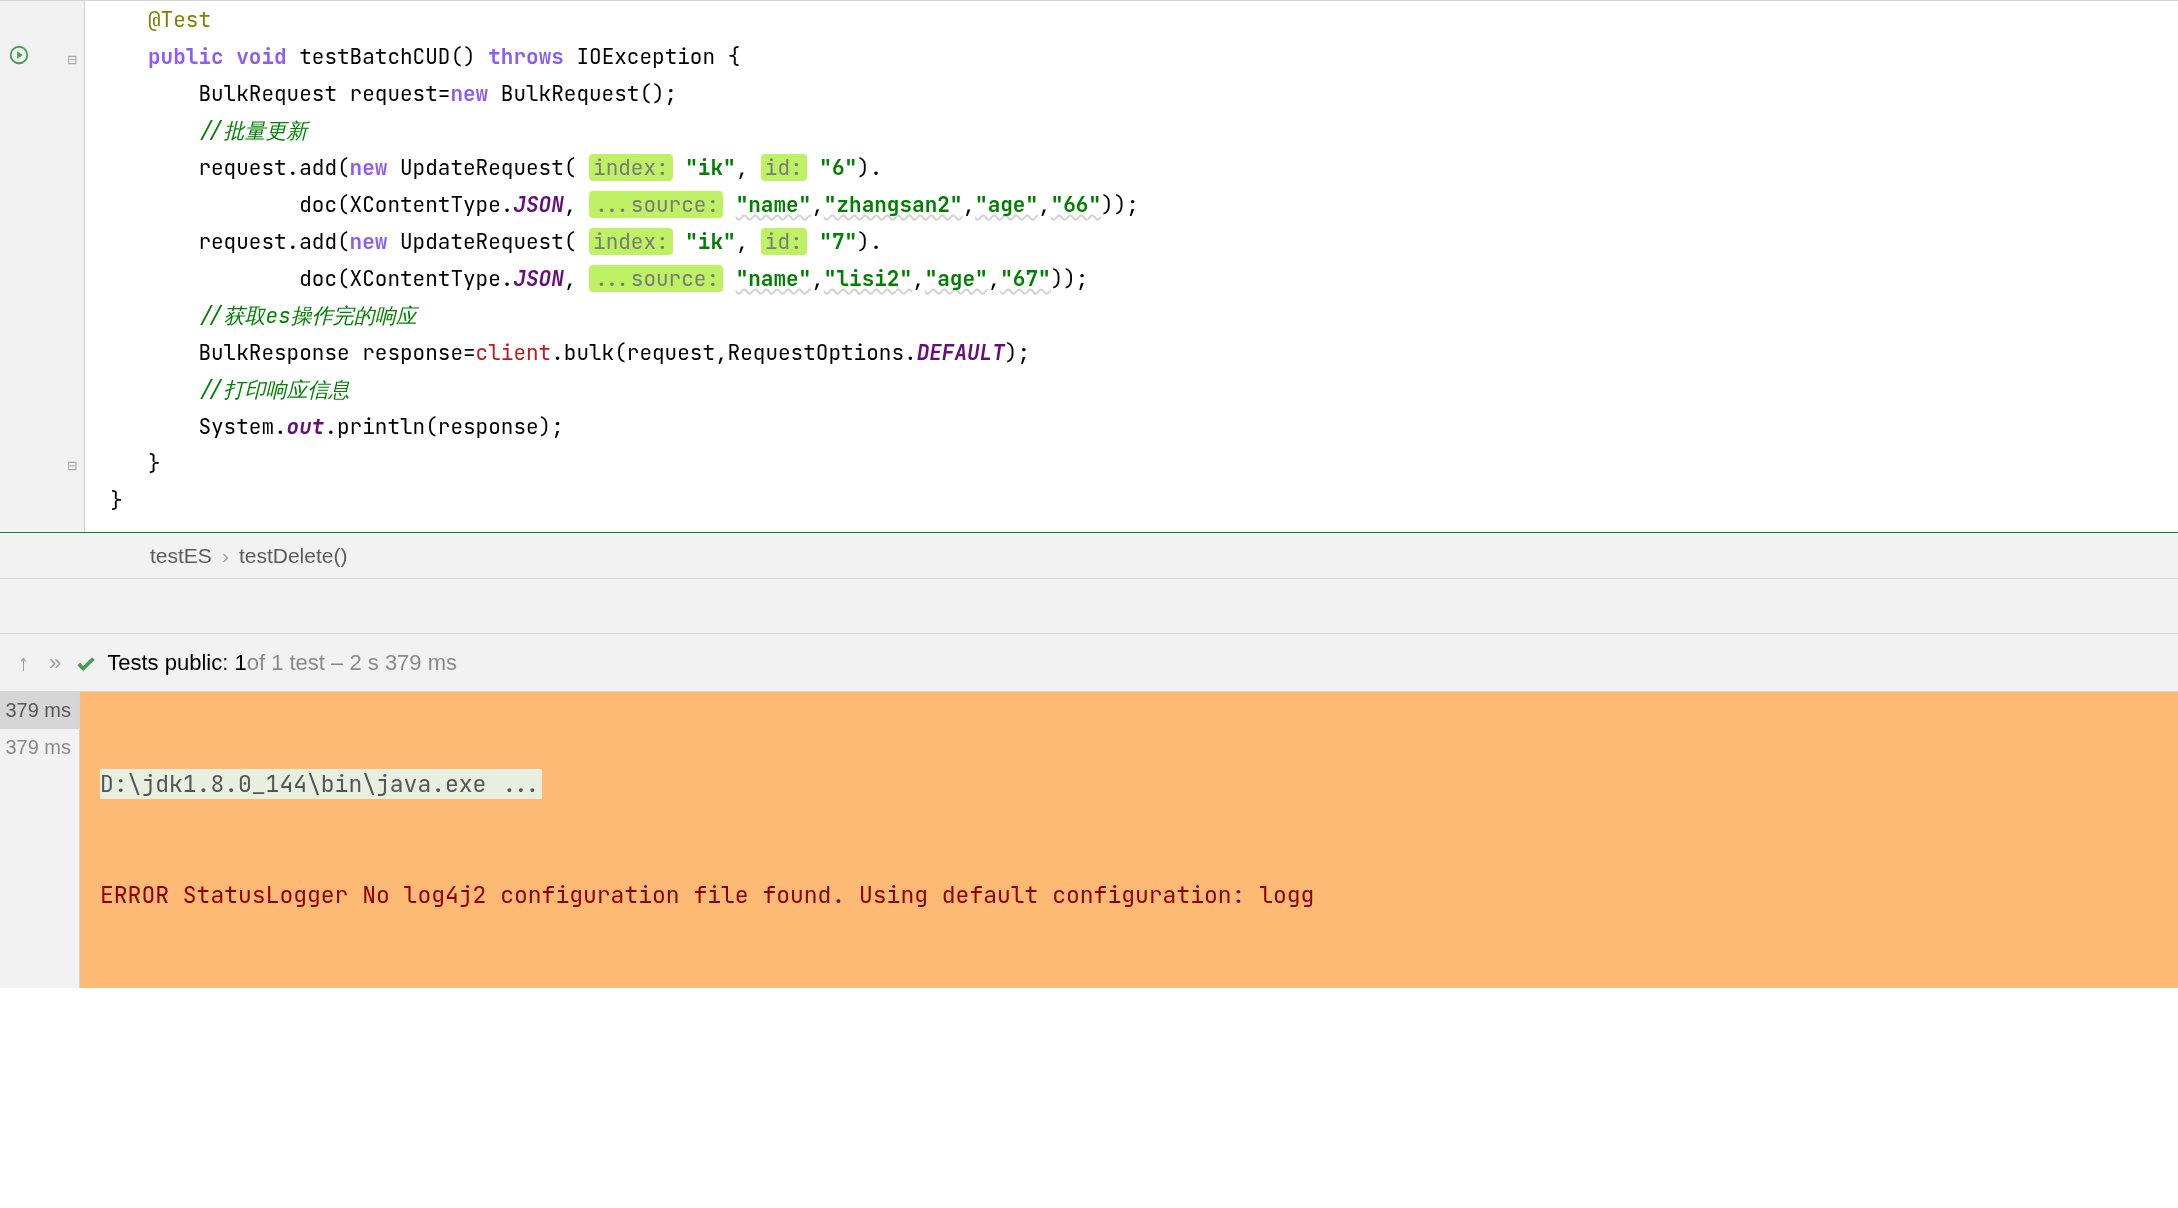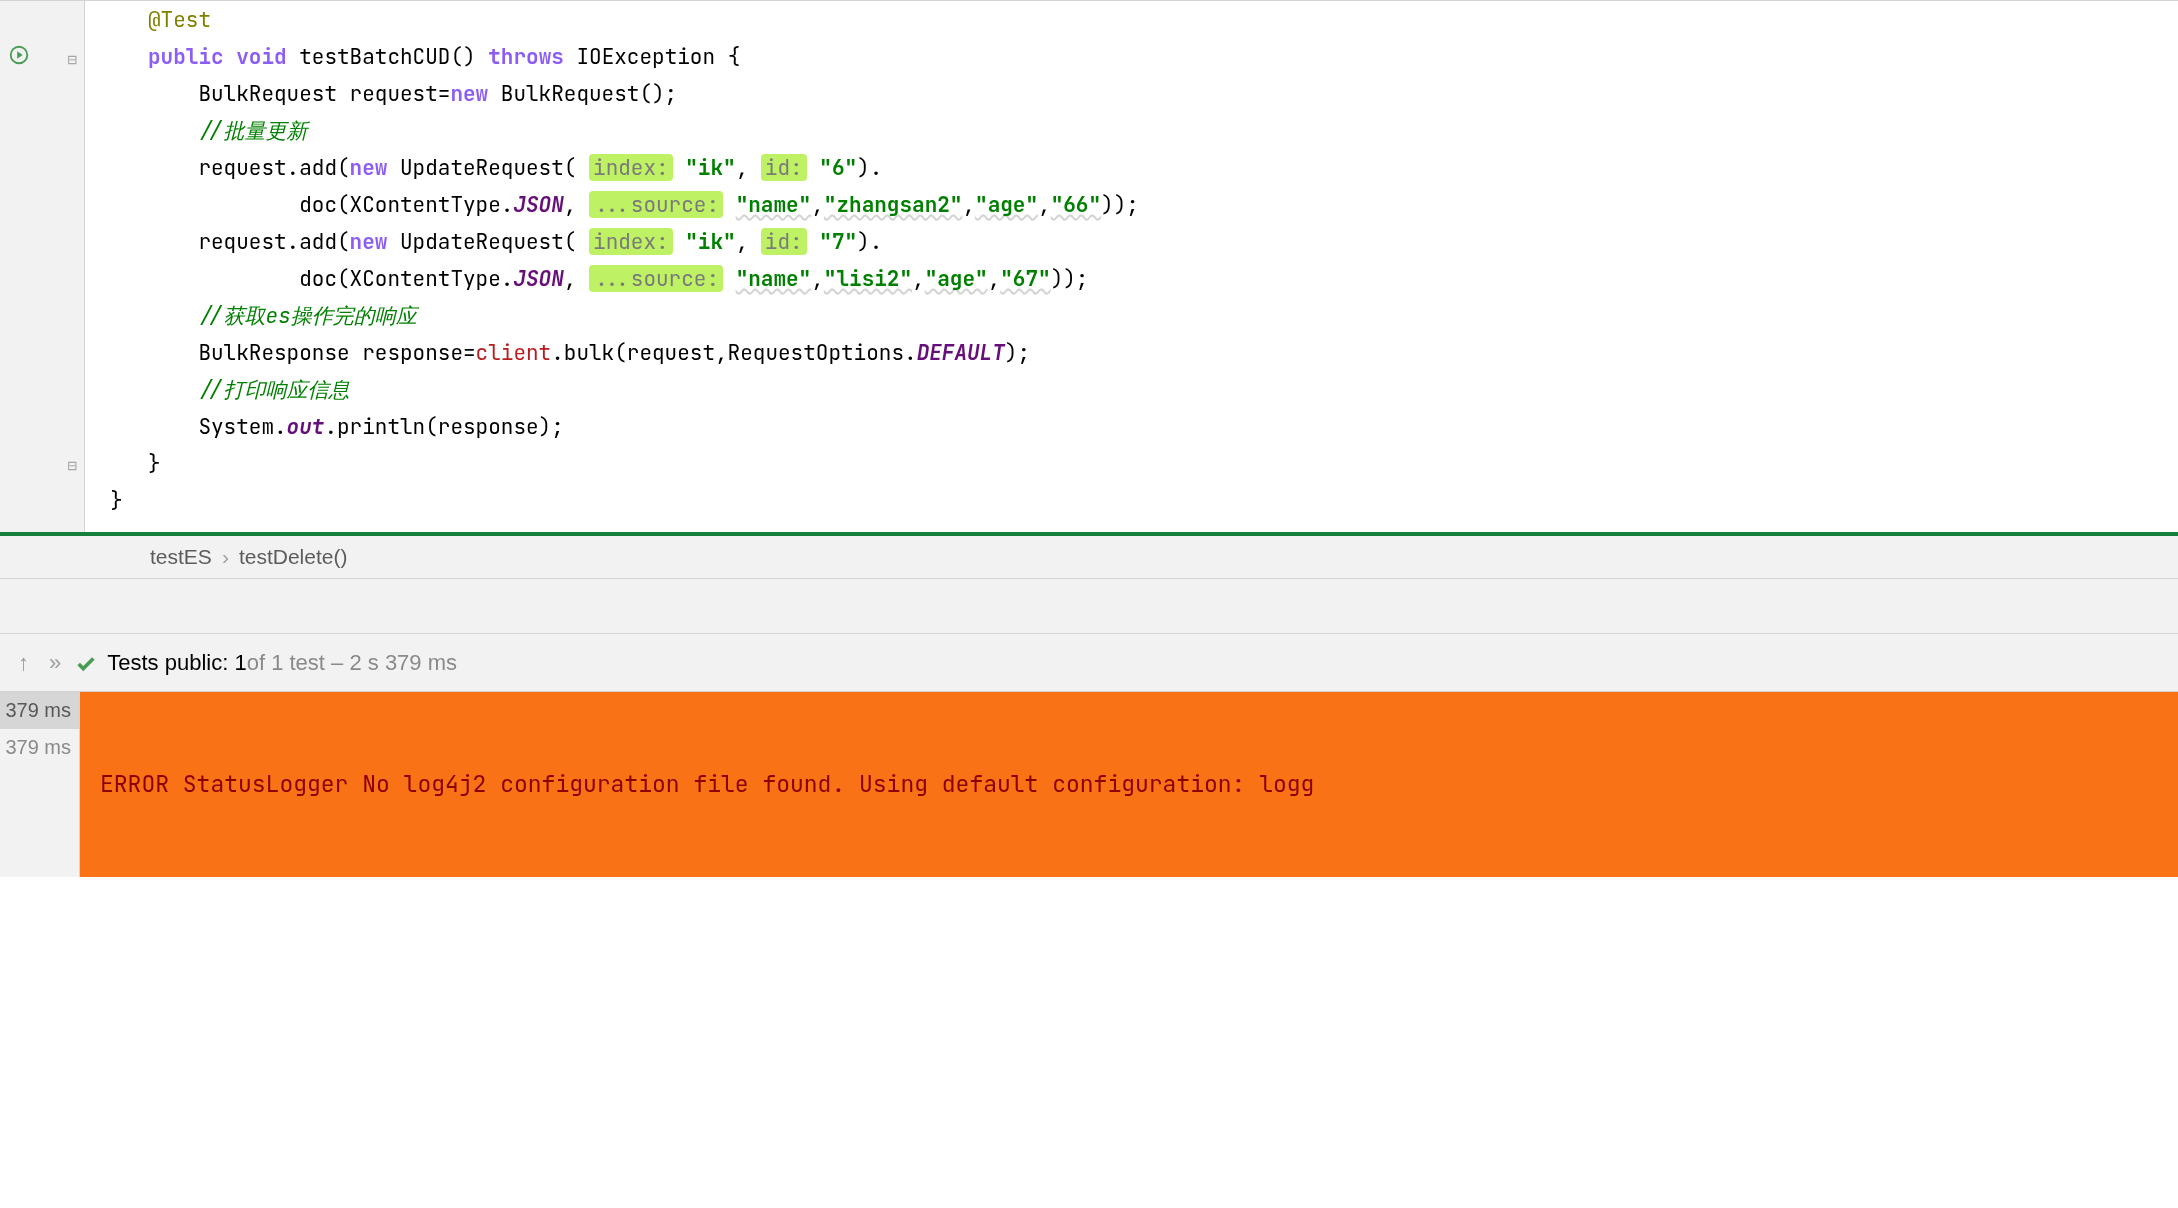--- a/index.html
+++ b/index.html
@@ -79,21 +79,21 @@
   .cmt-green { color: #008000; font-style: italic; }
   .param { color: #7a7a7a; background:#bef264; border-radius:4px; padding:0 4px;}
   .static-i { color: #660e7a; font-style: italic; font-weight: bold; }
   .field { color: #b91c1c; }
   .hl { background: #e8f2e8; }
   .underline-g { text-decoration: underline wavy rgba(128,128,128,0.35); text-decoration-skip-ink: none; }
 
   .breadcrumb-bar {
     height: 46px;
     background: #f2f2f2;
-    border-top: 4px solid #15803d;
+    border-top: 1px solid #15803d;
     display: flex;
     align-items: center;
     padding-left: 150px;
     font-family: "Segoe UI", Arial, sans-serif;
     font-size: 21px;
     color: #5c5c5c;
   }
   .breadcrumb-sep { color: #9e9e9e; padding: 0 10px; }
 
   .spacer {
@@ -122,21 +122,21 @@
   .test-bar .check {
     color: #499c54;
     padding: 0 10px 0 4px;
   }
   .test-bar .check svg{ width:22px; height:22px; vertical-align:middle;}
   .tp-label { color: #000000; }
   .tp-gray { color: #8a8a8a; }
 
   .console-wrap {
     display: flex;
-    background: #f97316;
+    background: #fdba74;
   }
   .console-gutter {
     width: 80px;
     background: #f2f2f2;
     border-right: 1px solid #d4d4d4;
     font-family: "Segoe UI", Arial, sans-serif;
     font-size: 20px;
     color: #8a8a8a;
     text-align: right;
     padding-right: 8px;
@@ -202,15 +202,16 @@
   <span class="tp-label">1</span>
   <span class="tp-gray"> of 1 test – 2 s 379 ms</span>
 </div>
 
 <div class="console-wrap">
   <div class="console-gutter">
     <div class="sel">379 ms</div>
     <div>379 ms</div>
   </div>
   <div class="console">
+    <div class="cmd"><span class="hl">D:\jdk1.8.0_144\bin\java.exe ...</span></div>
     <div class="err">ERROR StatusLogger No log4j2 configuration file found. Using default configuration: logg</div>
   </div>
 </div>
 
 </body></html>

